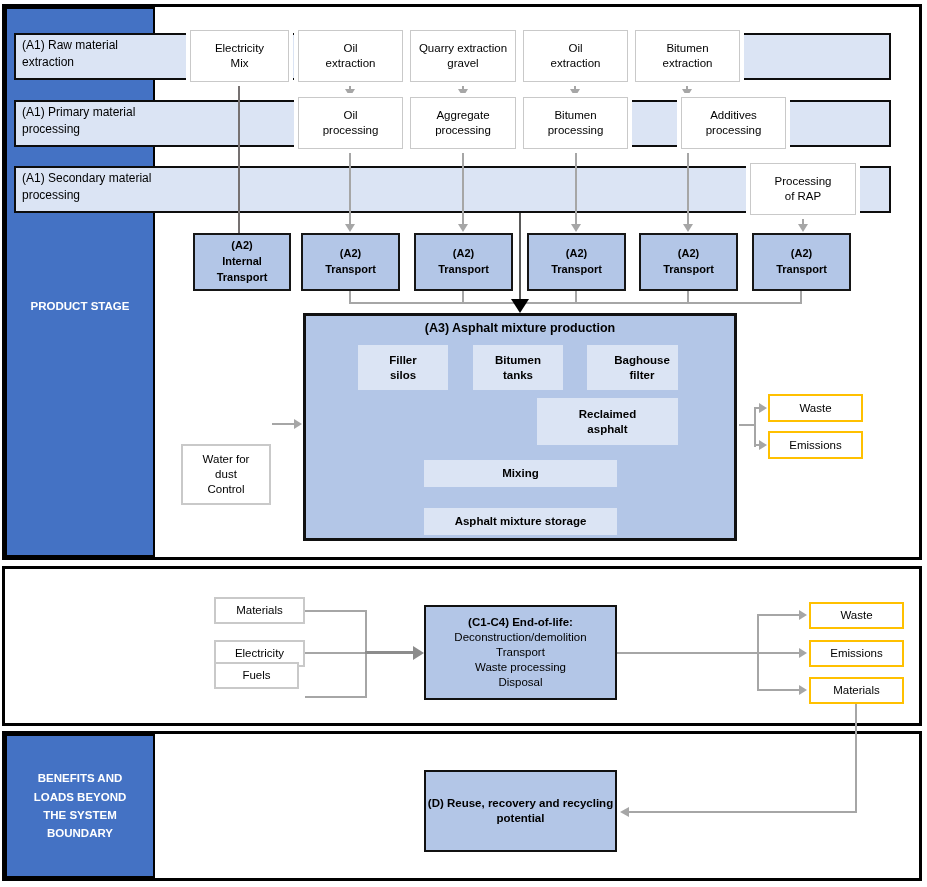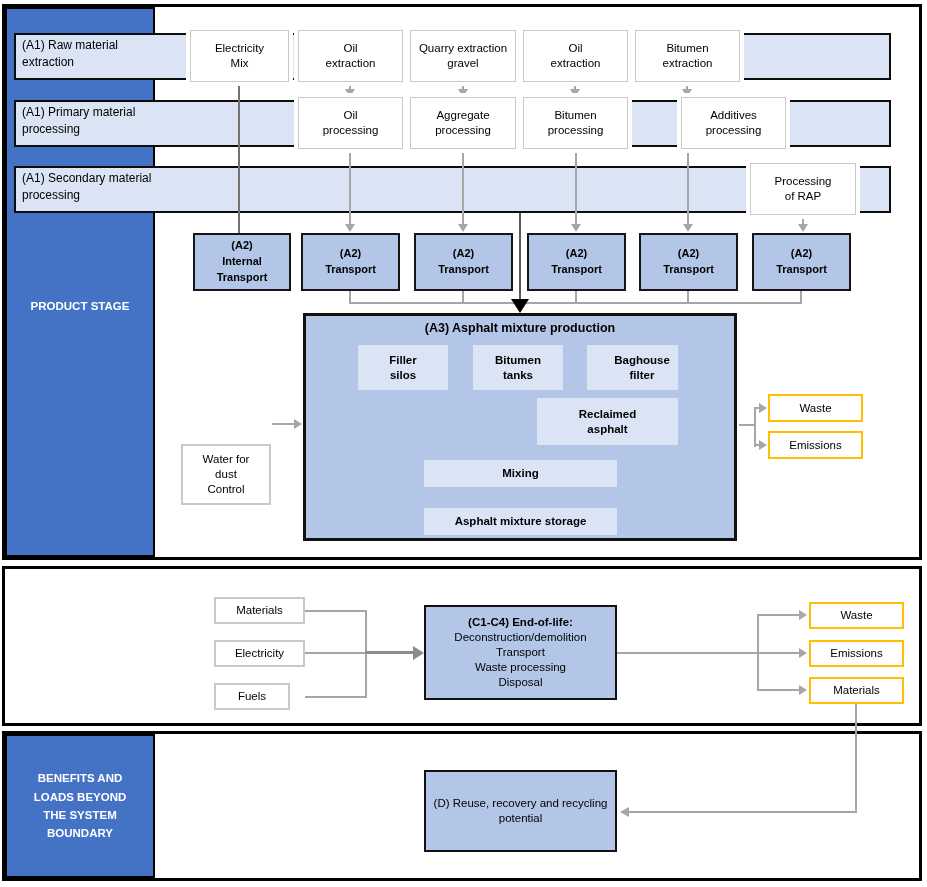--- a/index.html
+++ b/index.html
@@ -24,21 +24,21 @@
   .wbox{background:#fff;border:1px solid #c9c9c9;box-shadow:0 0 0 4px #fff;font-size:11.5px;}
   .tbox{background:#b3c6e7;border:2px solid #161616;font-weight:700;font-size:11px;}
   .tbox span{line-height:1.45;}
   .a3box{position:absolute;background:#b3c6e7;border:3px solid #111;z-index:4;}
   .a3title{position:absolute;width:100%;top:5px;text-align:center;font-weight:700;font-size:12.5px;}
   .unit{background:#dbe4f4;font-weight:700;font-size:11.5px;z-index:6;}
   .gbox{background:#fff;border:2px solid #c9c9c9;font-size:11.5px;}
   .ybox{background:#fff;border:2px solid #ffc000;font-size:11.5px;}
   .bigbox{background:#b3c6e7;border:2px solid #111;flex-direction:column;font-size:11.5px;}
   .bigbox .bt{font-weight:700;}
-  .dbox{background:#b3c6e7;border:2px solid #111;font-weight:400;font-size:11.5px;}
+  .dbox{background:#b3c6e7;border:2px solid #111;font-weight:700;font-size:11.5px;}
 </style>
 </head>
 <body>
 
 <div id="canvas">
 
   <div class="frame" style="left:2px;top:4px;width:920px;height:556px;"></div>
   <div class="sidebar" style="left:5px;top:7px;width:150px;height:550px;padding-top:48px;">
     <span>PRODUCT STAGE</span>
   </div>
@@ -200,21 +200,21 @@
     </div>
 
   <div class="frame" style="left:2px;top:566px;width:920px;height:160px;"></div>
 
   <div class="node gbox" style="left:214px;top:597px;width:91px;height:27px;">
       <span>Materials</span>
     </div>
   <div class="node gbox" style="left:214px;top:640px;width:91px;height:27px;">
       <span>Electricity</span>
     </div>
-  <div class="node gbox" style="left:214px;top:683px;width:76px;height:27px;">
+  <div class="node gbox" style="left:214px;top:662px;width:85px;height:27px;">
       <span>Fuels</span>
     </div>
 
   <div class="line" style="left:305px;top:610px;width:61px;height:2px;"></div>
   <div class="line" style="left:305px;top:652px;width:61px;height:2px;"></div>
   <div class="line" style="left:305px;top:696px;width:61px;height:2px;"></div>
   <div class="line" style="left:365px;top:610px;width:2px;height:88px;"></div>
   <div class="line" style="left:365px;top:651px;width:49px;height:3px;background:#8c8c8c;"></div>
   <div class="tri tri-right-big" style="left:413px;top:646px;"></div>
 

